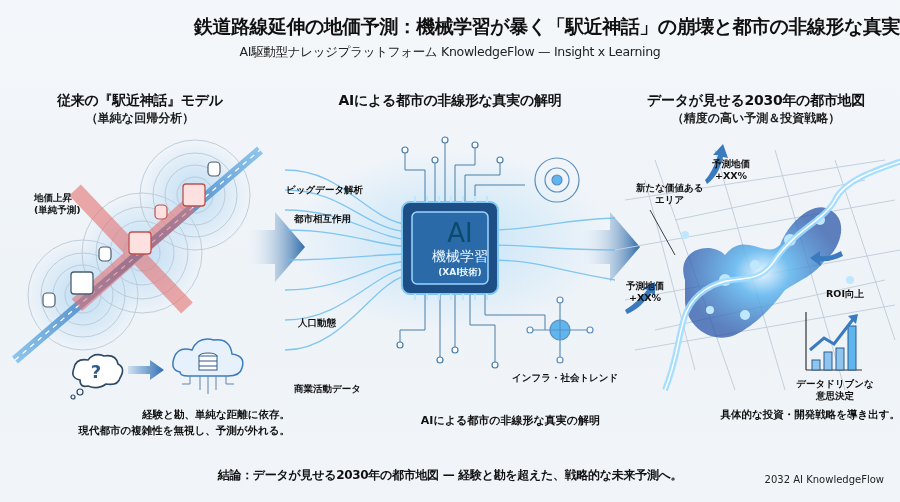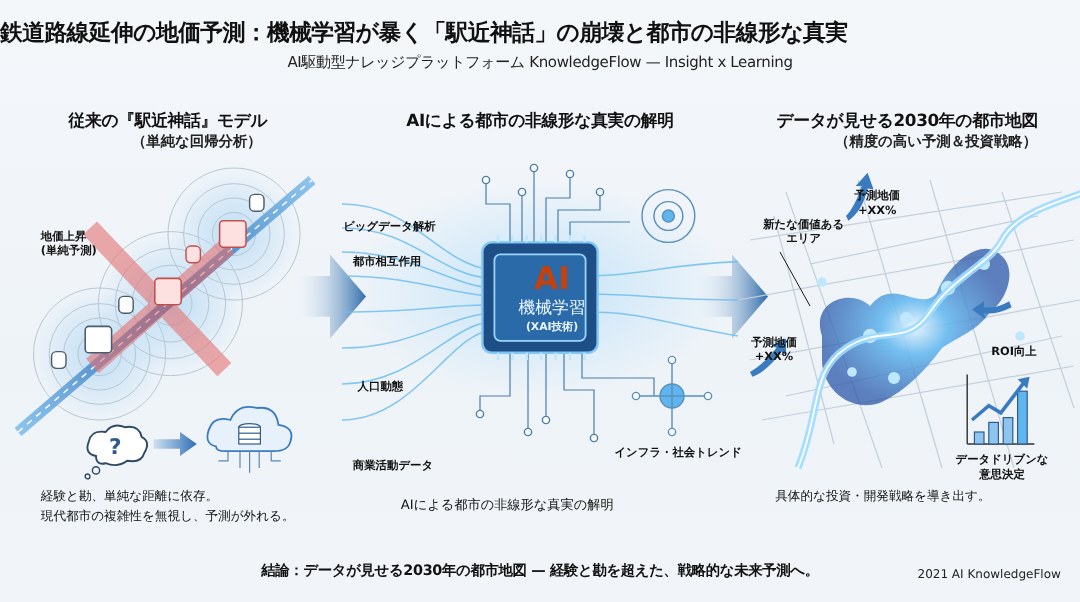--- a/index.html
+++ b/index.html
@@ -4,31 +4,31 @@
 <style>
   * { box-sizing: border-box; margin: 0; padding: 0; }
   html, body { width: 900px; height: 502px; overflow: hidden; }
   body {
     background: linear-gradient(180deg, #f4f7fa 0%, #eef3f8 60%, #f1f5f9 100%);
     font-family: "DejaVu Sans", "Liberation Sans", sans-serif;
     color: #111;
     position: relative;
   }
   .title {
-    position: absolute; top: 14px; left: 0; width: 900px; text-align: left;
+    position: absolute; top: 14px; left: 0; width: 900px; text-align: right;
     font-size: 19px; font-weight: bold; letter-spacing: -0.5px; color: #111;
   }
   .subtitle {
     position: absolute; top: 44px; left: 0; width: 900px; text-align: center;
     font-size: 12.5px; color: #222; letter-spacing: -0.3px;
   }
   .panel-title { position: absolute; text-align: center; font-weight: bold; font-size: 14px; color: #111; letter-spacing: -0.3px; }
-  .panel-sub { position: absolute; text-align: center; font-weight: bold; font-size: 12px; color: #222; margin-left: 24px; }
+  .panel-sub { position: absolute; text-align: center; font-weight: bold; font-size: 12px; color: #222; }
   .label { position: absolute; font-weight: bold; font-size: 9.5px; color: #111; line-height: 1.25; }
-  .caption { position: absolute; text-align: left; font-weight: normal; font-size: 10.5px; color: #111; line-height: 1.55; padding-left: 34px; }
+  .caption { position: absolute; text-align: right; font-weight: bold; font-size: 10.5px; color: #111; line-height: 1.55; padding-left: 34px; }
   .footer {
     position: absolute; top: 467px; left: 0; width: 900px; text-align: center;
     font-weight: bold; font-size: 12px; color: #111; letter-spacing: -0.3px;
   }
   .credit { position: absolute; top: 474px; right: 16px; font-size: 10px; color: #222; }
   svg { position: absolute; overflow: visible; }
   .chip-text { position: absolute; text-align: center; color: #eaf6ff; }
 </style>
 </head>
 <body>
@@ -213,21 +213,21 @@
         <line x1="142" y1="164" x2="142" y2="170"></line>
         <line x1="154" y1="164" x2="154" y2="170"></line>
       <line x1="166" y1="164" x2="166" y2="170"></line>
         <line x1="178" y1="164" x2="178" y2="170"></line>
         <line x1="190" y1="164" x2="190" y2="170"></line>
         <line x1="202" y1="164" x2="202" y2="170"></line>
     </g>
   </g>
 </svg>
 <div class="chip-text" style="left:412px;top:218px;width:96px;">
-  <div style="font-size:26px;font-weight:bold;line-height:30px;color:#c2410c;">AI</div>
+  <div style="font-size:26px;font-weight:normal;line-height:30px;color:#0c4a6e;">AI</div>
   <div style="font-size:14px;font-weight:normal;">機械学習</div>
   <div style="font-size:9px;font-weight:bold;">(XAI技術)</div>
 </div>
 
 <div class="label" style="left:286px;top:184px;">ビッグデータ解析</div>
 <div class="label" style="left:294px;top:213px;">都市相互作用</div>
 <div class="label" style="left:298px;top:293px;margin-top:24px;">人口動態</div>
 <div class="label" style="left:294px;top:383px;">商業活動データ</div>
 <div class="label" style="left:512px;top:372px;">インフラ・社会トレンド</div>
 
@@ -305,13 +305,13 @@
 <div class="label" style="left:790px;top:378px;text-align:center;width:90px;">
   <div>データドリブンな</div>
   <div>意思決定</div>
 </div>
 
 <div class="caption" style="left:612px;top:406px;width:288px;">
   <div>具体的な投資・開発戦略を導き出す。</div>
 </div>
 
 <div class="footer">結論：データが見せる2030年の都市地図 — 経験と勘を超えた、戦略的な未来予測へ。</div>
-<div class="credit">2021 AI KnowledgeFlow</div>
+<div class="credit">2032 AI KnowledgeFlow</div>
 
 </body></html>

